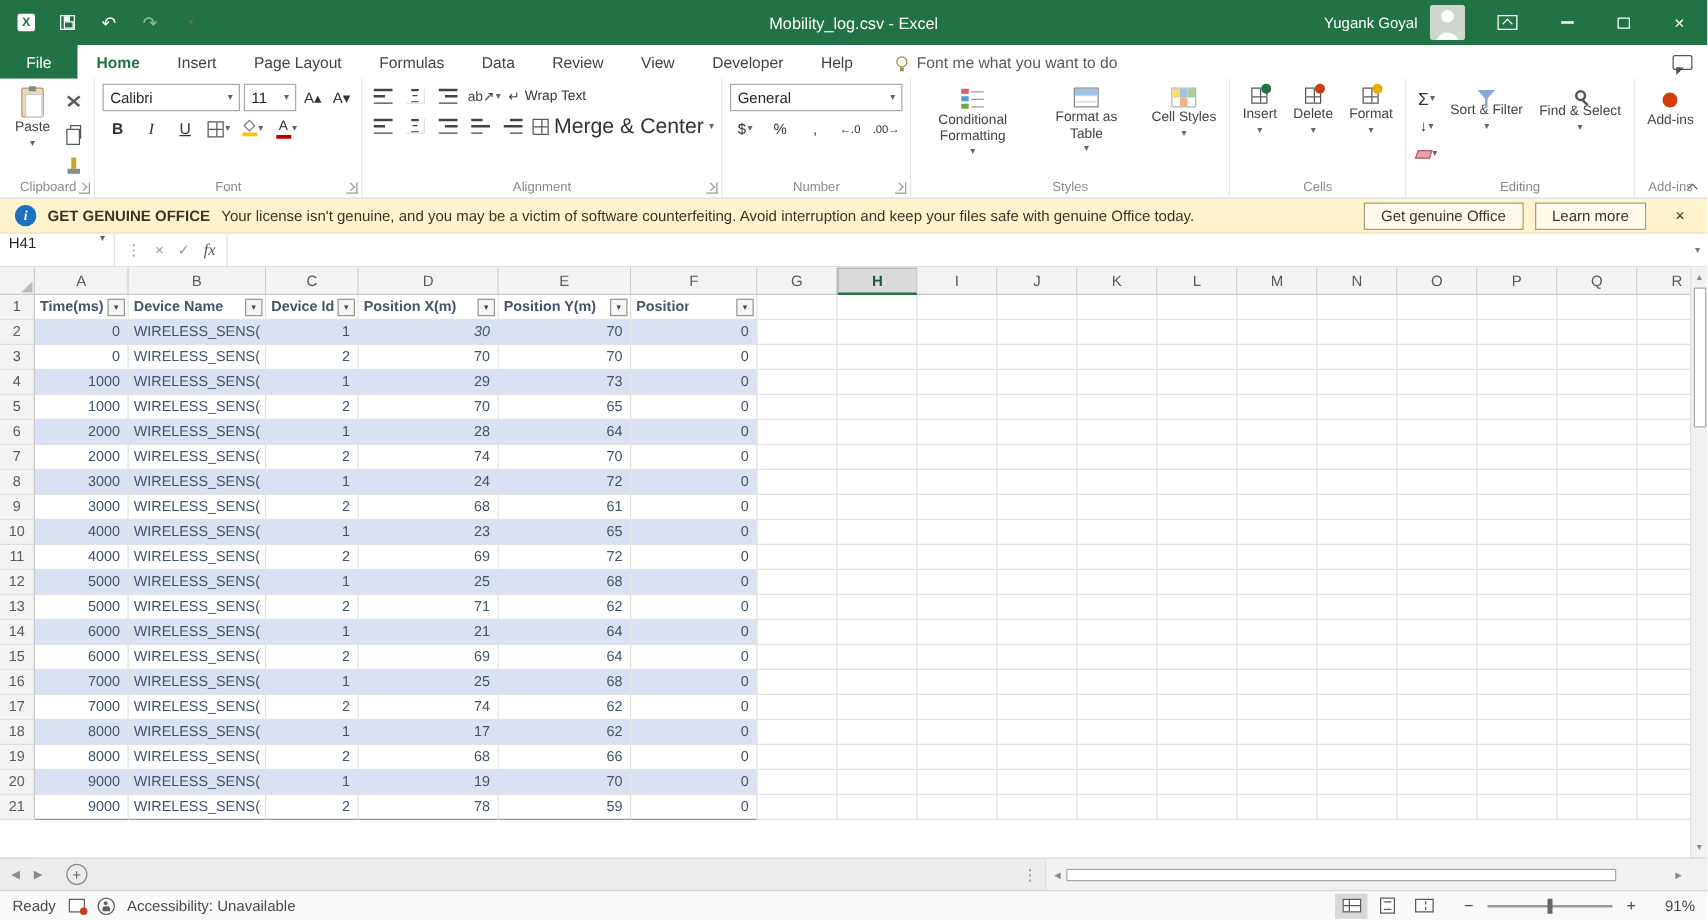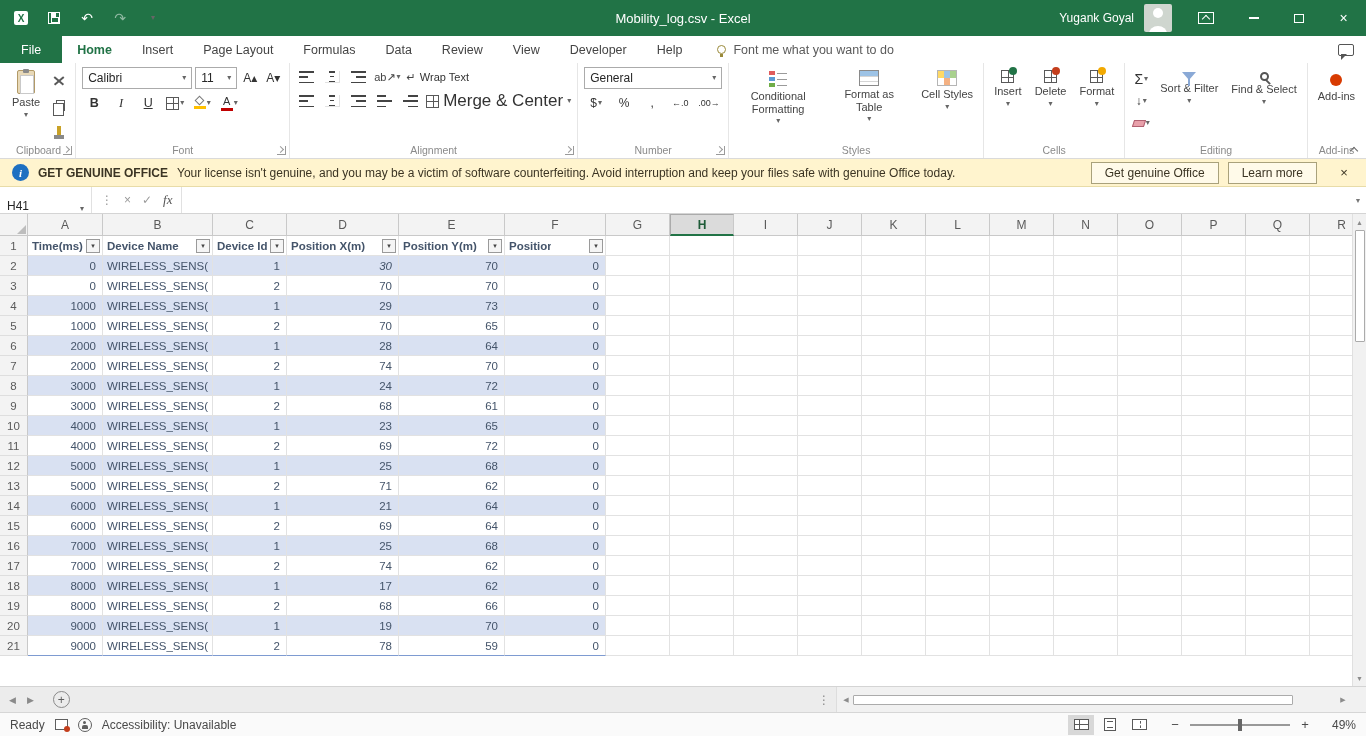--- a/index.html
+++ b/index.html
@@ -121,21 +121,21 @@
   .info-ic{flex:0 0 17px;width:17px;height:17px;border-radius:50%;background:#1E70C1;color:#fff;display:flex;align-items:center;justify-content:center;
     font-size:11px;font-family:"Liberation Serif",serif;font-weight:bold;font-style:italic}
   .wbadge{font-weight:bold;color:#3b3423;white-space:nowrap}
   .wmsg{color:#3b3423;white-space:nowrap;overflow:hidden}
   .wspace{flex:1}
   .warn-btn{border:1px solid #A9A17B;background:rgba(255,255,255,.55);padding:3px 13px;font-size:12px;color:#3b3423;white-space:nowrap}
   .wclose{margin-left:8px;color:#3b3423;font-size:13px;width:20px;text-align:center}
 
   
   .fbar{flex:0 0 27px;background:#fff;display:flex;align-items:stretch;border-bottom:1px solid #D4D4D4}
-  .namebox{flex:0 0 92px;display:flex;align-items:flex-end;padding:0 7px;border-right:1px solid #E1E1E1;gap:6px}
+  .namebox{flex:0 0 92px;display:flex;align-items:flex-start;padding:0 7px;border-right:1px solid #E1E1E1;gap:6px}
   .namebox .car{margin-left:auto}
   .fbtns{display:flex;align-items:center;gap:11px;padding:0 9px;border-right:1px solid #E1E1E1;color:#9a9a9a}
   .fx{font-family:"Liberation Serif",serif;font-style:italic;color:#555;font-size:13px}
   .finput{flex:1;display:flex;align-items:center;padding:0 6px}
   .fexpand{flex:0 0 16px;display:flex;align-items:center;justify-content:center;color:#777;font-size:7px}
 
   
   .gridwrap{flex:1;display:flex;min-height:0;background:#fff}
   .grid-left{flex:1;display:flex;flex-direction:column;min-width:0}
   .chrow{flex:0 0 20px;display:flex}
@@ -1092,18 +1092,18 @@
           <span class="vw brk"></span>
         </span>
     </div>
     <div class="zoomer">
       <span class="zbtn">−</span>
       <div class="ztrack">
           <span class="znotch"></span>
           <span class="zthumb"></span>
         </div>
       <span class="zbtn">+</span>
-      <span class="zlabel">49%</span>
+      <span class="zlabel">91%</span>
     </div>
   </div>
 
 
 </div>
 
 </body></html>

